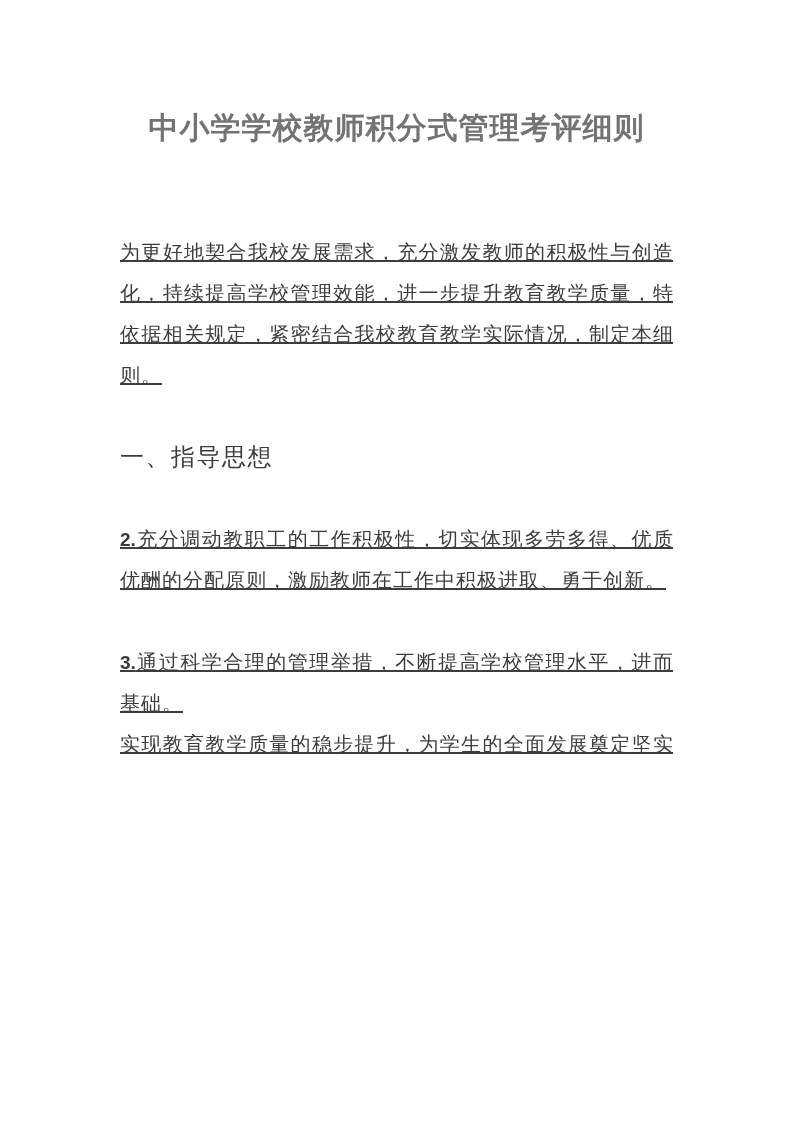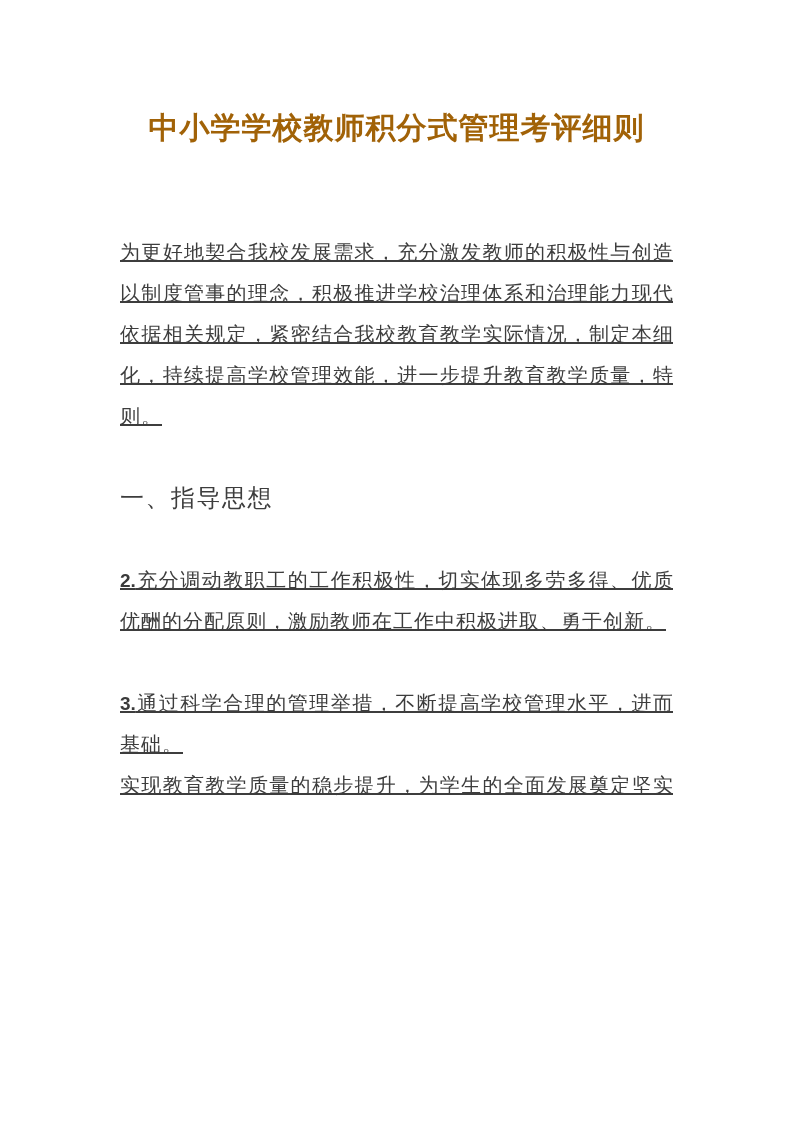--- a/index.html
+++ b/index.html
@@ -15,21 +15,21 @@
     color: #3d3d3d;
   }
   .title {
     margin-top: 105px;
     margin-bottom: 82px;
     font-size: 30px;
     line-height: 45px;
     font-weight: bold;
     text-align: center;
     letter-spacing: 1px;
-    color: #a16207;
+    color: #737373;
     white-space: nowrap;
   }
   .block {
     margin-bottom: 41px;
   }
   .line {
     font-size: 20px;
     line-height: 41px;
     white-space: nowrap;
     text-decoration: underline;
@@ -61,23 +61,22 @@
 </style>
 </head>
 <body>
 
 <div class="page">
 
   <h1 class="title">中小学学校教师积分式管理考评细则</h1>
 
   <div class="block">
     <div class="line jline">为更好地契合我校发展需求，充分激发教师的积极性与创造</div>
-    <div class="line jline">以制度管事的理念，积极推进学校治理体系和治理能力现代</div>
+    <div class="line jline">化，持续提高学校管理效能，进一步提升教育教学质量，特</div>
     <div class="line jline">依据相关规定，紧密结合我校教育教学实际情况，制定本细</div>
-    <div class="line jline">化，持续提高学校管理效能，进一步提升教育教学质量，特</div>
     <div class="line lline">则。</div>
   </div>
 
   <div class="block heading">一、指导思想</div>
 
 
   <div class="block">
     <div class="line jline"><span class="num">2.</span><span>充分调动教职工的工作积极性，切实体现多劳多得、优质</span></div>
     <div class="line lline">优酬的分配原则，激励教师在工作中积极进取、勇于创新。</div>
   </div>

